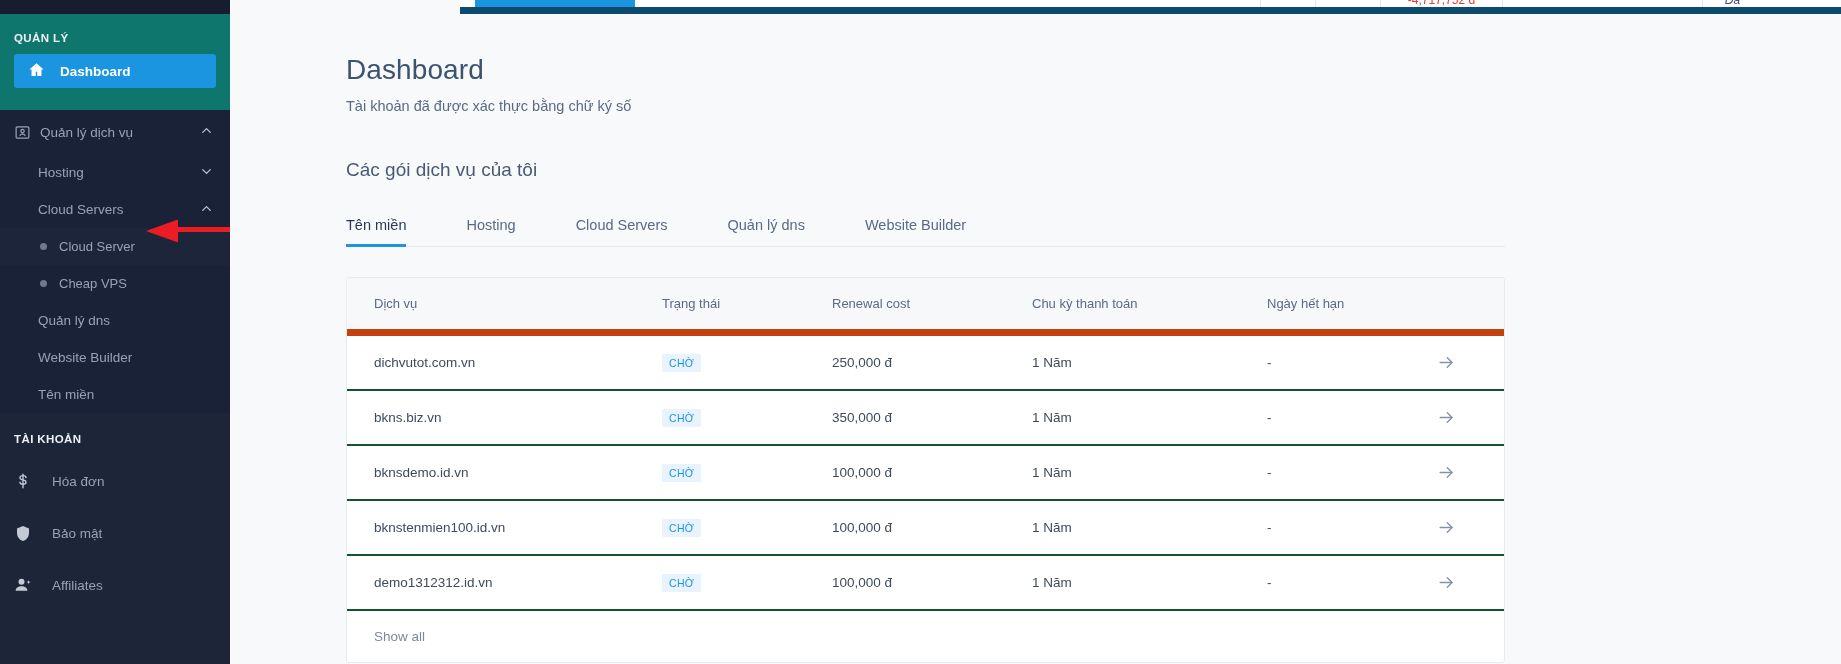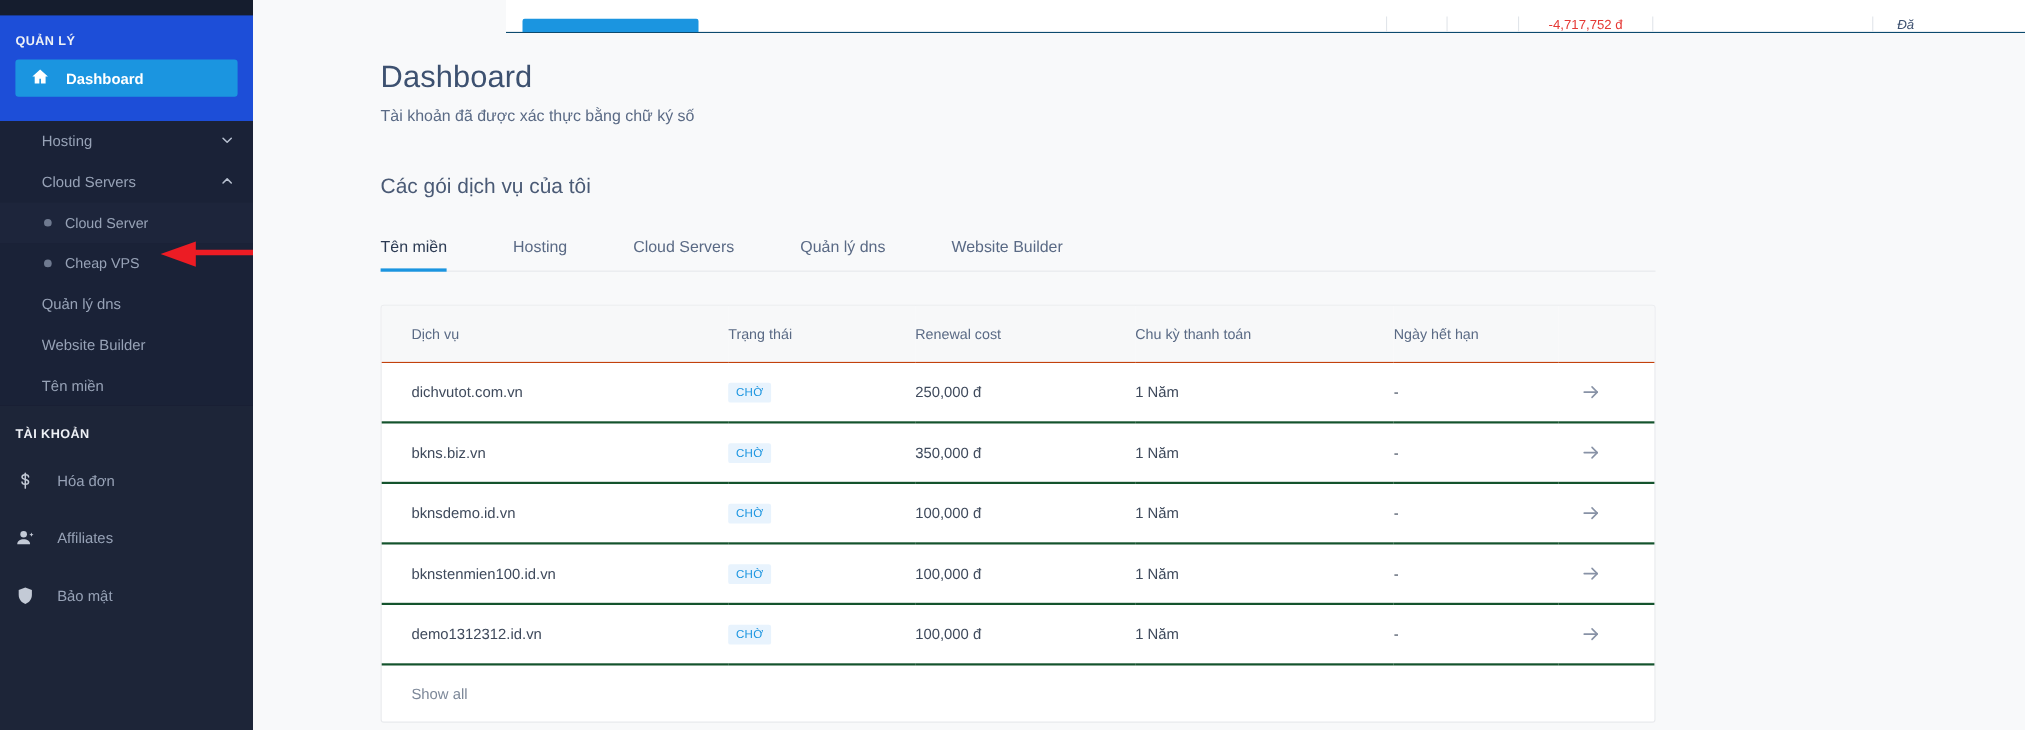--- a/index.html
+++ b/index.html
@@ -6,23 +6,23 @@
   html, body {
     width: 1841px; height: 664px;
     overflow: hidden;
     font-family: "Liberation Sans", sans-serif;
     background: #ffffff;
   }
   #app { position: relative; width: 1841px; height: 664px; display: flex; }
 
   
   #topbar {
-    position: absolute; top: 0; left: 230px; right: 0; height: 30px;
+    position: absolute; top: 0; left: 230px; right: 0; height: 14px;
     background: #ffffff;
-    border-bottom: 1px solid #0c4a6e;
+    border-bottom: 7px solid #0c4a6e;
     display: flex; align-items: flex-end;
     z-index: 5;
     overflow: hidden;
   }
   .tb-cell {
     height: 14px;
     display: flex; align-items: flex-end; justify-content: center;
     border-left: 1px solid #e1e5ea;
     font-size: 12px;
     position: relative;
@@ -48,21 +48,21 @@
     position: relative;
     z-index: 3;
   }
   .sb-top-stub { height: 14px; background: #151d2e; }
   .sb-section-label {
     font-size: 11.5px; font-weight: bold; letter-spacing: .4px;
     color: #eef1f6;
     padding: 18px 16px 10px 14px;
     text-transform: uppercase;
   }
-  .sb-group-mgmt { background: #1d4ed8; padding-bottom: 8px; }
+  .sb-group-mgmt { background: #0f766e; padding-bottom: 8px; }
 
   .sb-item-active {
     margin: 0 14px; height: 34px;
     background: #1b95e0; color: #ffffff;
     border-radius: 3px;
     display: flex; align-items: center; gap: 14px;
     padding: 0 14px; cursor: pointer;
     font-size: 13.5px; font-weight: bold;
   }
 
@@ -122,21 +122,21 @@
     margin-top: 30px; width: 1159px;
     background: #ffffff;
     border: 1px solid #e8eaed;
     border-radius: 3px;
   }
   table { width: 100%; border-collapse: collapse; }
   thead th {
     text-align: left; font-weight: normal;
     font-size: 13px; color: #5a6a85;
     padding: 18px 0 18px 0; background: #f7f8f9;
-    border-bottom: 1px solid #c2410c;
+    border-bottom: 7px solid #c2410c;
   }
   tbody td {
     font-size: 13.5px; color: #3f4a5c;
     padding: 17px 0; border-bottom: 2px solid #14532d;
   }
   .col1 { width: 315px; padding-left: 27px !important; }
   .col2 { width: 170px; margin-left: 36px; }
   .col3 { width: 200px; }
   .col4 { width: 235px; }
   .col5 { width: 150px; }
@@ -168,20 +168,35 @@
               <path d="M12 3L2 12h3v9h6v-6h2v6h6v-9h3L12 3z"></path>
             </svg>
         </span>
         <span>Dashboard</span>
       </div>
       <div style="height:14px;"></div>
     </div>
 
     <div class="sb-block">
 
+      <div class="sb-row" style="height:44px;">
+        <span class="sb-ico">
+          <svg width="17" height="17" viewBox="0 0 24 24" fill="none" stroke="#98a2b6" stroke-width="1.7">
+            <rect x="3" y="4" width="18" height="16" rx="1.5"></rect>
+            <circle cx="12" cy="10" r="2.4"></circle>
+            <path d="M8 16.5c.8-1.6 2.3-2.3 4-2.3s3.2.7 4 2.3"></path>
+          </svg>
+        </span>
+        <span class="sb-txt">Quản lý dịch vụ</span>
+        <span class="sb-chev">
+          <svg width="15" height="15" viewBox="0 0 24 24" fill="none" stroke="#b7c0d0" stroke-width="2.2" stroke-linecap="round" stroke-linejoin="round">
+              <polyline points="6 15 12 9 18 15"></polyline>
+            </svg>
+        </span>
+      </div>
 
       <div class="sb-row indent1">
         <span class="sb-txt">Hosting</span>
         <span class="sb-chev">
           <svg width="15" height="15" viewBox="0 0 24 24" fill="none" stroke="#b7c0d0" stroke-width="2.2" stroke-linecap="round" stroke-linejoin="round">
               <polyline points="6 9 12 15 18 9"></polyline>
             </svg>
         </span>
       </div>
 
@@ -221,42 +236,42 @@
       <div class="sb-section-label" style="padding-top:20px;">TÀI KHOẢN</div>
 
       <div class="sb-acct-row">
         <span class="sb-ico">
           <svg width="18" height="18" viewBox="0 0 24 24" fill="none" stroke="#c3cad6" stroke-width="1.8" stroke-linecap="round">
             <path d="M12 3v18"></path>
               <path d="M16 7.5c0-1.7-1.8-2.7-4-2.7s-4 1-4 2.8c0 1.7 1.6 2.4 4 2.9s4 1.2 4 3c0 1.8-1.8 2.8-4 2.8s-4-1-4-2.8"></path>
           </svg>
         </span>
         <span>Hóa đơn</span>
+      </div>
+
+      <div class="sb-acct-row">
+        <span class="sb-ico">
+          <svg width="18" height="19" viewBox="0 0 24 24" fill="#c3cad6">
+            <path d="M12 2L4 5.2v6.1c0 4.9 3.4 9.4 8 10.7 4.6-1.3 8-5.8 8-10.7V5.2L12 2z"></path>
+            <path d="M12 6.2v11.4c-2.6-1-4.6-3.8-4.6-6.6V7.2L12 6.2z" fill="#1d2538" opacity="0"></path>
+          </svg>
+        </span>
+        <span>Bảo mật</span>
       </div>
 
       <div class="sb-acct-row">
         <span class="sb-ico">
           <svg width="20" height="20" viewBox="0 0 24 24" fill="#c3cad6">
             <circle cx="9" cy="8" r="3.6"></circle>
             <path d="M2 19c0-3.4 3.2-5.4 7-5.4s7 2 7 5.4z"></path>
             <path d="M17.5 6.2l.7 1.6 1.6.7-1.6.7-.7 1.6-.7-1.6-1.6-.7 1.6-.7z"></path>
           </svg>
         </span>
         <span>Affiliates</span>
       </div>
-
-      <div class="sb-acct-row">
-        <span class="sb-ico">
-          <svg width="18" height="19" viewBox="0 0 24 24" fill="#c3cad6">
-            <path d="M12 2L4 5.2v6.1c0 4.9 3.4 9.4 8 10.7 4.6-1.3 8-5.8 8-10.7V5.2L12 2z"></path>
-            <path d="M12 6.2v11.4c-2.6-1-4.6-3.8-4.6-6.6V7.2L12 6.2z" fill="#1d2538" opacity="0"></path>
-          </svg>
-        </span>
-        <span>Bảo mật</span>
-      </div>
     </div>
 
     <div id="red-arrow">
       <svg width="112" height="24" viewBox="0 0 112 24">
         <path d="M112 10.5 H30" stroke="#ec1c24" stroke-width="5"></path>
         <path d="M2 12 L34 0.5 L34 23.5 Z" fill="#ec1c24"></path>
       </svg>
     </div>
   </div>
 

